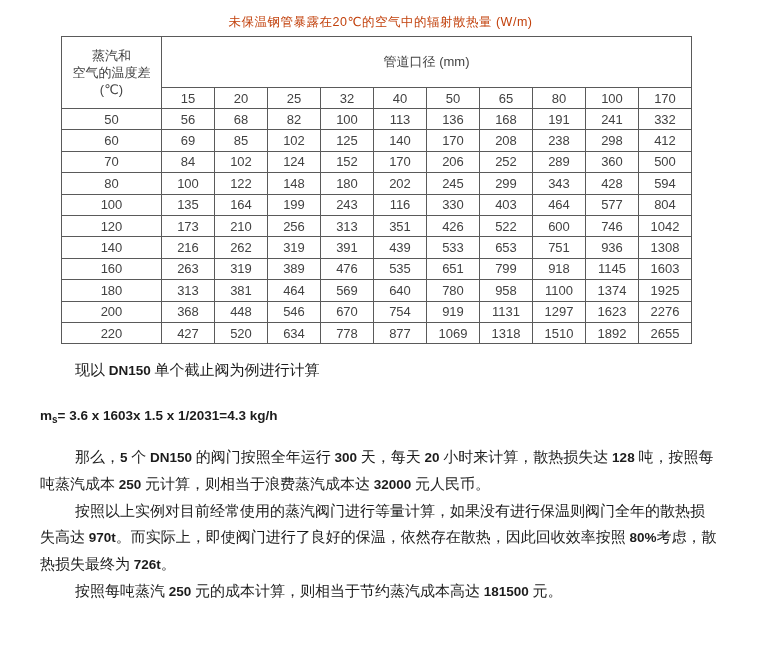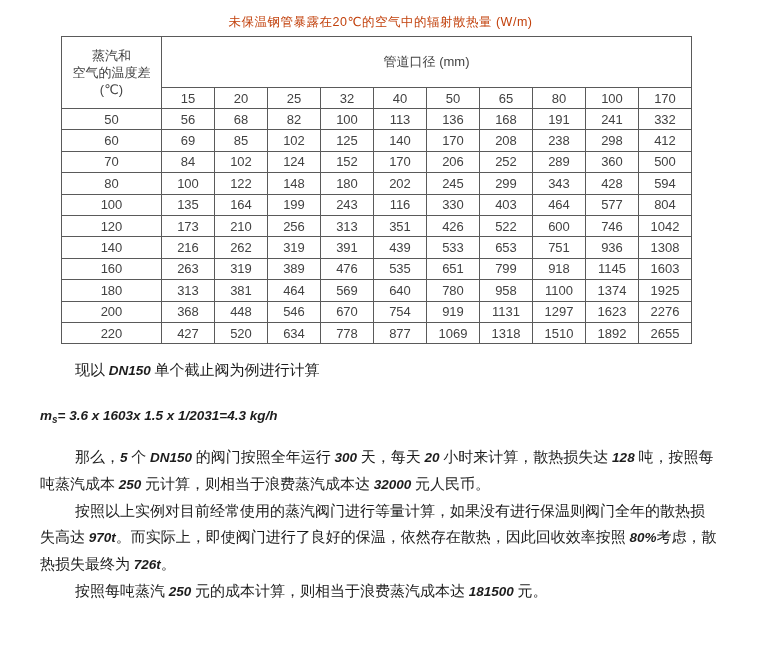--- a/index.html
+++ b/index.html
@@ -50,21 +50,20 @@
   }
   .bodytext p { margin: 0; }
   .bodytext p.indent { text-indent: 35px; }
   p.formula { margin-top: 18px; }
   p.para3   { margin-top: 11px; }
   p.para4   { }
   .bnum {
     font-family: "Liberation Sans", "DejaVu Sans", sans-serif;
     font-weight: bold;
     font-size: 13.5px;
-    font-style: italic;
   }
   .sub { font-size: 10px; vertical-align: -3px; }
 </style>
 </head>
 <body>
 
 <div class="page">
 
   <div class="title">未保温钢管暴露在20℃的空气中的辐射散热量 (W/m)</div>
 
@@ -249,16 +248,16 @@
           <td>2655</td>
         </tr>
       </tbody>
   </table>
 
   <div class="bodytext">
     <p class="indent"><span>现以 </span><span class="bnum">DN150</span><span> 单个截止阀为例进行计算</span></p>
     <p class="formula"><span class="bnum">m</span><span class="bnum sub">s</span><span class="bnum">= 3.6 x 1603x 1.5 x 1/2031=4.3 kg/h</span></p>
     <p class="indent para3"><span>那么，</span><span class="bnum">5</span><span> 个 </span><span class="bnum">DN150</span><span> 的阀门按照全年运行 </span><span class="bnum">300</span><span> 天，每天 </span><span class="bnum">20</span><span> 小时来计算，散热损失达 </span><span class="bnum">128</span><span> 吨，按照每吨蒸汽成本 </span><span class="bnum">250</span><span> 元计算，则相当于浪费蒸汽成本达 </span><span class="bnum">32000</span><span> 元人民币。</span></p>
     <p class="indent para4"><span>按照以上实例对目前经常使用的蒸汽阀门进行等量计算，如果没有进行保温则阀门全年的散热损失高达 </span><span class="bnum">970t</span><span>。而实际上，即使阀门进行了良好的保温，依然存在散热，因此回收效率按照 </span><span class="bnum">80%</span><span>考虑，散热损失最终为 </span><span class="bnum">726t</span><span>。</span></p>
-    <p class="indent"><span>按照每吨蒸汽 </span><span class="bnum">250</span><span> 元的成本计算，则相当于浪费蒸汽成本达 </span><span class="bnum">181500</span><span> 元。</span></p>
+    <p class="indent"><span>按照每吨蒸汽 </span><span class="bnum">250</span><span> 元的成本计算，则相当于节约蒸汽成本高达 </span><span class="bnum">181500</span><span> 元。</span></p>
   </div>
 
 </div>
 
 </body></html>

